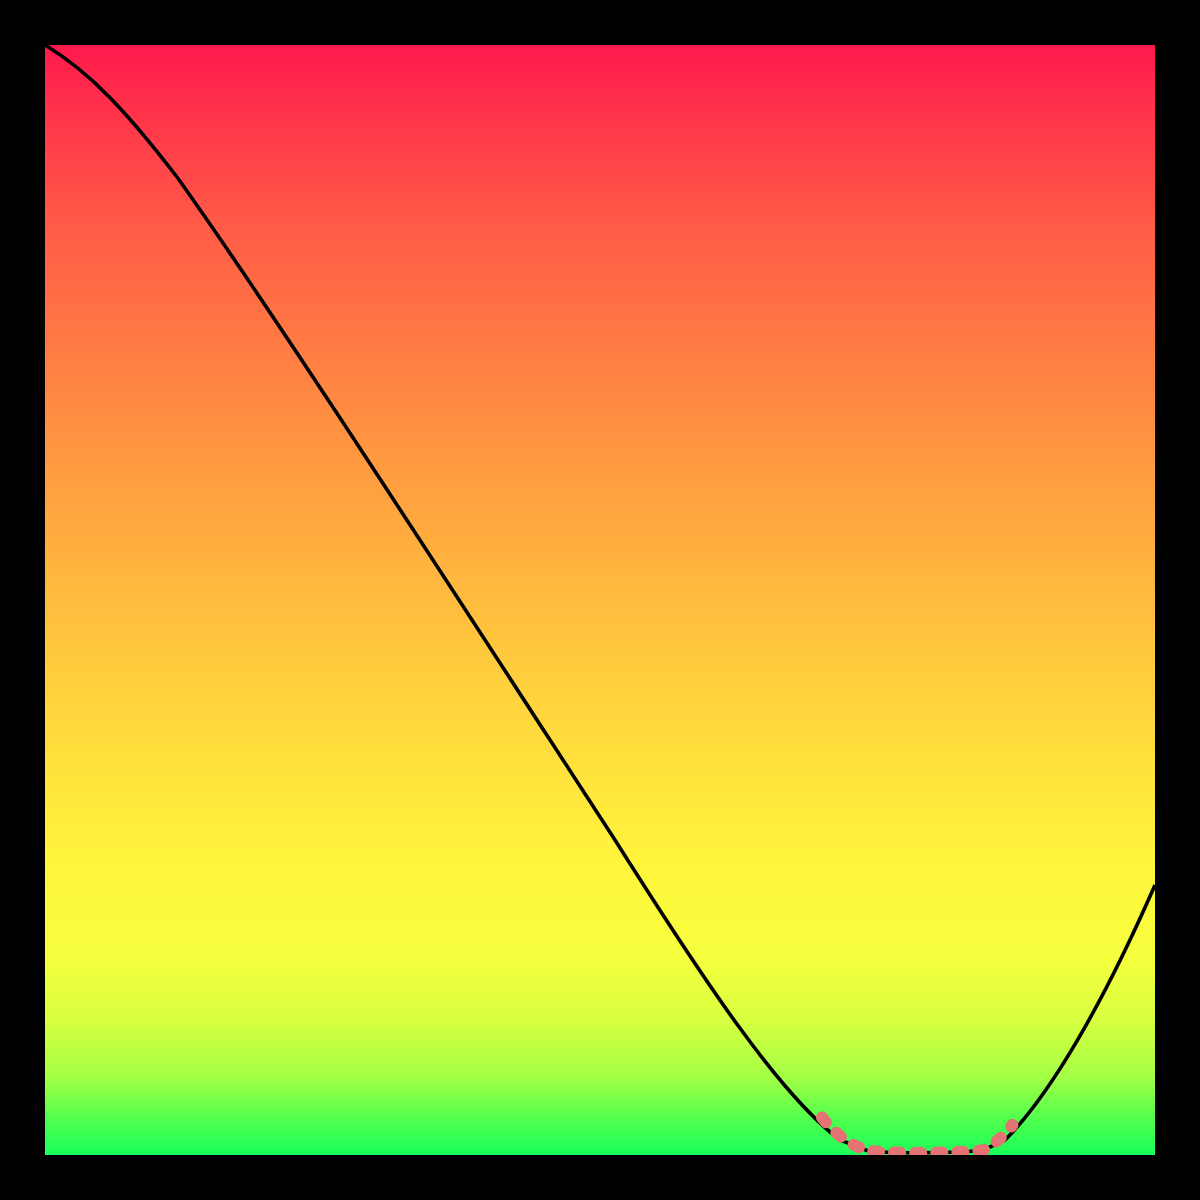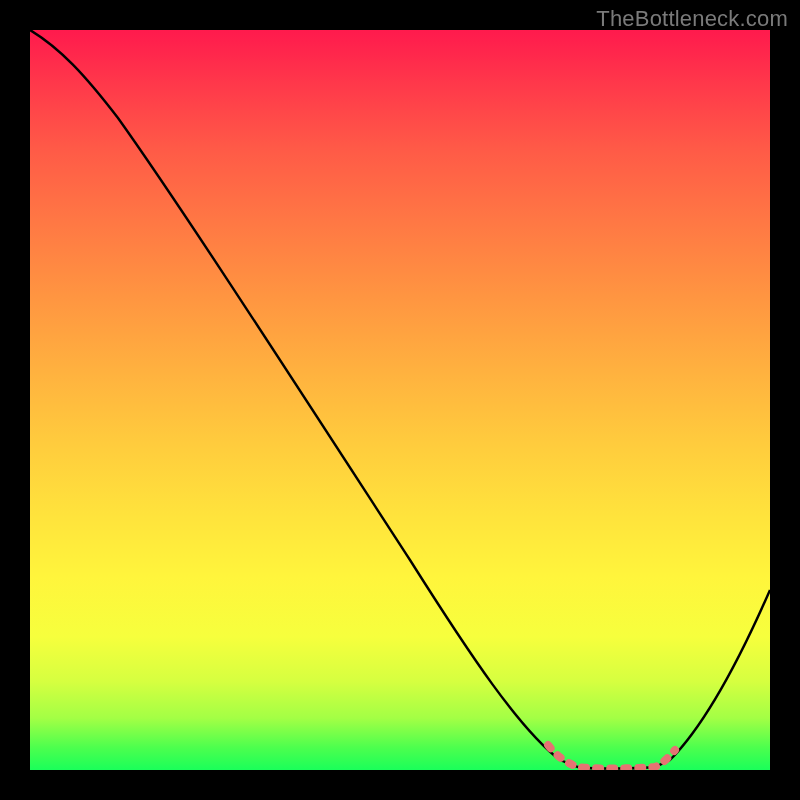--- a/index.html
+++ b/index.html
@@ -59,21 +59,20 @@
     top: 0;
     width: 740px;
     height: 740px;
   }
 </style>
 </head>
 <body>
 
 <div class="frame">
 
-  <div class="watermark">TheBottleneck.com</div>
 
   <div class="plot-area">
     <svg class="curve" viewBox="0 0 740 740" preserveAspectRatio="none">
       <path fill="none" stroke="#000000" stroke-width="2.4" d="M 0 0
                C 30 18, 55 45, 88 88
                C 150 175, 250 330, 380 530
                C 440 625, 490 700, 530 730
                L 548 737
                C 560 739, 600 739, 625 737
                L 640 730

